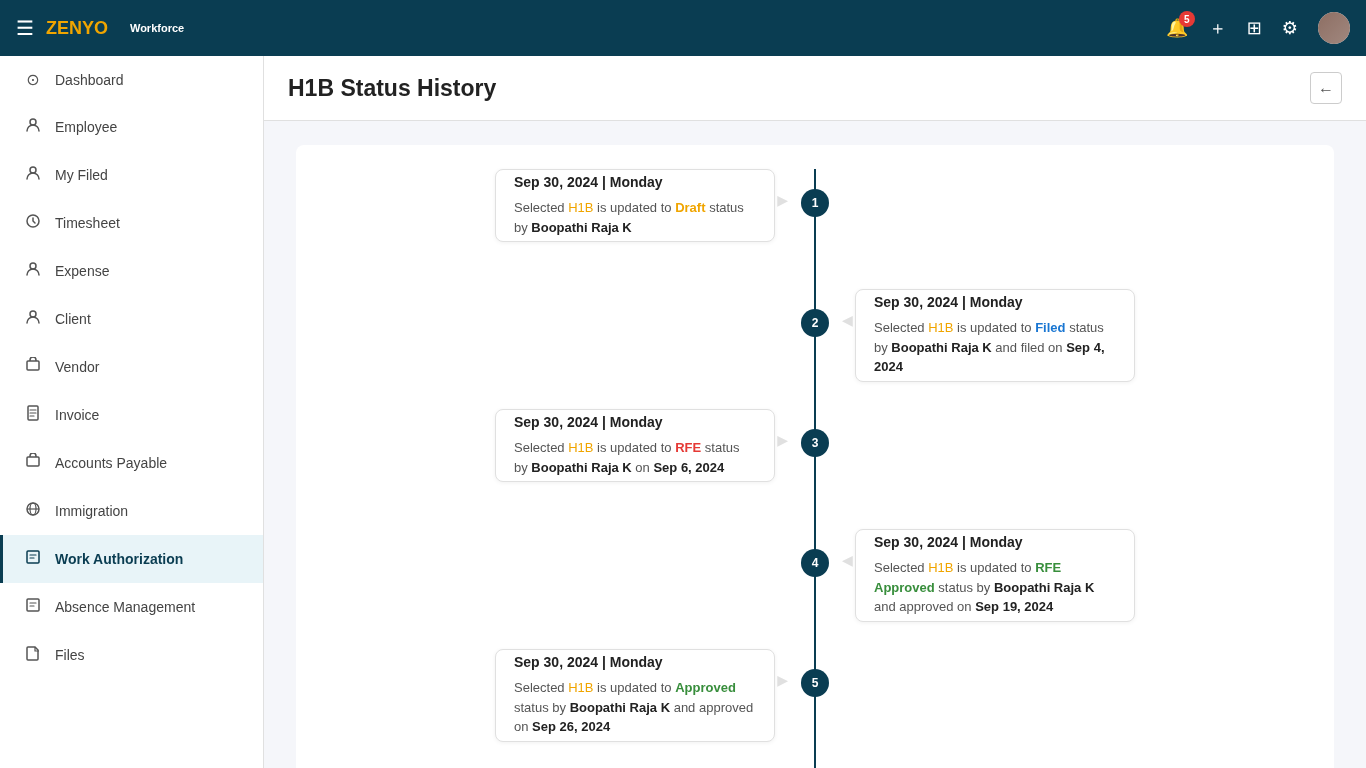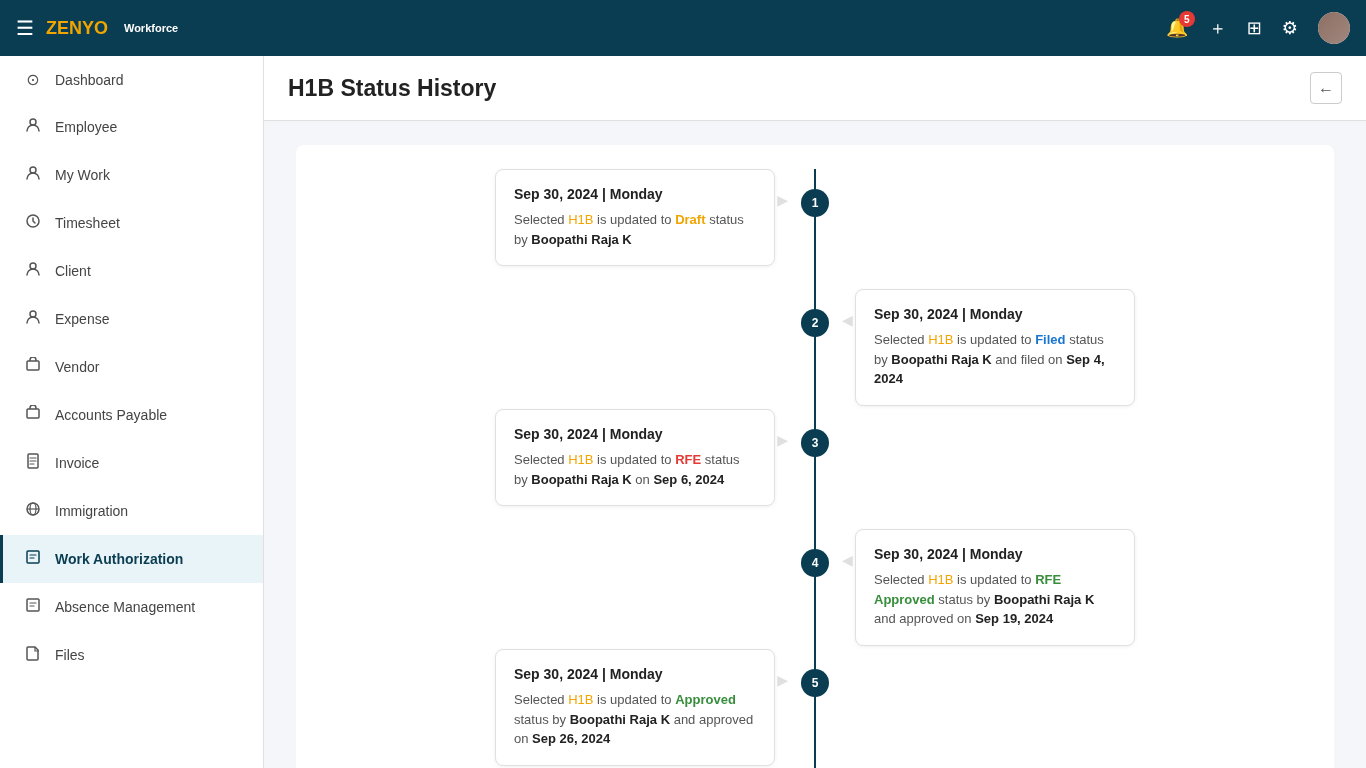--- a/index.html
+++ b/index.html
@@ -10,21 +10,21 @@
       background: #0a3d52;
       height: 56px;
       display: flex;
       align-items: center;
       padding: 0 16px;
       flex-shrink: 0;
       z-index: 100;
     }
     .header-left { display: flex; align-items: center; gap: 12px; }
     .hamburger-icon { color: white; font-size: 20px; cursor: pointer; }
-    .logo { display: flex; align-items: center; gap: 14px; }
+    .logo { display: flex; align-items: center; gap: 20px; }
     .logo-text { color: #f0a500; font-size: 18px; font-weight: 700; }
     .header-right { margin-left: auto; display: flex; align-items: center; gap: 20px; }
     .header-icon { color: white; font-size: 18px; cursor: pointer; position: relative; }
     .badge {
       position: absolute;
       top: -6px; right: -6px;
       background: #e53935;
       color: white;
       font-size: 10px;
       font-weight: bold;
@@ -174,21 +174,21 @@
       color: white;
       display: flex; align-items: center; justify-content: center;
       font-size: 12px;
       font-weight: bold;
     }
 
     .timeline-card {
       background: white;
       border: 1px solid #e0e0e0;
       border-radius: 8px;
-      padding: 16px 18px;
+      padding: 4px 18px;
       max-width: 280px;
       min-width: 260px;
       position: relative;
       box-shadow: 0 1px 4px rgba(0,0,0,0.06);
     }
 
     .timeline-card::after {
       content: '▶';
       position: absolute;
       top: 22px;
@@ -276,75 +276,75 @@
       </span>
       <span>Employee</span>
     </div>
     <div class="sidebar-item">
       <span class="icon">
         <svg width="16" height="16" viewBox="0 0 16 16" fill="none">
             <circle cx="8" cy="5" r="3" stroke="#555" stroke-width="1.5"></circle>
             <path d="M2 14c0-3.314 2.686-6 6-6s6 2.686 6 6" stroke="#555" stroke-width="1.5" stroke-linecap="round"></path>
           </svg>
       </span>
-      <span>My Work</span>
+      <span>My Filed</span>
     </div>
     <div class="sidebar-item">
       <span class="icon">
         <svg width="16" height="16" viewBox="0 0 16 16" fill="none">
             <circle cx="8" cy="8" r="6" stroke="#555" stroke-width="1.5"></circle>
             <path d="M8 5v3l2 2" stroke="#555" stroke-width="1.5" stroke-linecap="round"></path>
           </svg>
       </span>
       <span>Timesheet</span>
     </div>
     <div class="sidebar-item">
       <span class="icon">
         <svg width="16" height="16" viewBox="0 0 16 16" fill="none">
             <circle cx="8" cy="5" r="3" stroke="#555" stroke-width="1.5"></circle>
             <path d="M2 14c0-3.314 2.686-6 6-6s6 2.686 6 6" stroke="#555" stroke-width="1.5" stroke-linecap="round"></path>
           </svg>
       </span>
-      <span>Client</span>
+      <span>Expense</span>
     </div>
     <div class="sidebar-item">
       <span class="icon">
         <svg width="16" height="16" viewBox="0 0 16 16" fill="none">
             <circle cx="8" cy="5" r="3" stroke="#555" stroke-width="1.5"></circle>
             <path d="M2 14c0-3.314 2.686-6 6-6s6 2.686 6 6" stroke="#555" stroke-width="1.5" stroke-linecap="round"></path>
           </svg>
       </span>
-      <span>Expense</span>
+      <span>Client</span>
     </div>
     <div class="sidebar-item">
       <span class="icon">
         <svg width="16" height="16" viewBox="0 0 16 16" fill="none">
             <rect x="2" y="4" width="12" height="9" rx="1" stroke="#555" stroke-width="1.5"></rect>
             <path d="M5 4V3a3 3 0 016 0v1" stroke="#555" stroke-width="1.5"></path>
           </svg>
       </span>
       <span>Vendor</span>
     </div>
     <div class="sidebar-item">
       <span class="icon">
         <svg width="16" height="16" viewBox="0 0 16 16" fill="none">
+            <rect x="3" y="1" width="10" height="14" rx="1" stroke="#555" stroke-width="1.5"></rect>
+            <path d="M5 5h6M5 8h6M5 11h4" stroke="#555" stroke-width="1.2" stroke-linecap="round"></path>
+          </svg>
+      </span>
+      <span>Invoice</span>
+    </div>
+    <div class="sidebar-item">
+      <span class="icon">
+        <svg width="16" height="16" viewBox="0 0 16 16" fill="none">
             <rect x="2" y="4" width="12" height="9" rx="1" stroke="#555" stroke-width="1.5"></rect>
             <path d="M5 4V3a3 3 0 016 0v1" stroke="#555" stroke-width="1.5"></path>
           </svg>
       </span>
       <span>Accounts Payable</span>
-    </div>
-    <div class="sidebar-item">
-      <span class="icon">
-        <svg width="16" height="16" viewBox="0 0 16 16" fill="none">
-            <rect x="3" y="1" width="10" height="14" rx="1" stroke="#555" stroke-width="1.5"></rect>
-            <path d="M5 5h6M5 8h6M5 11h4" stroke="#555" stroke-width="1.2" stroke-linecap="round"></path>
-          </svg>
-      </span>
-      <span>Invoice</span>
     </div>
     <div class="sidebar-item">
       <span class="icon">
         <svg width="16" height="16" viewBox="0 0 16 16" fill="none">
             <circle cx="8" cy="8" r="6" stroke="#555" stroke-width="1.5"></circle>
             <ellipse cx="8" cy="8" rx="3" ry="6" stroke="#555" stroke-width="1.2"></ellipse>
             <path d="M2 8h12" stroke="#555" stroke-width="1.2"></path>
           </svg>
       </span>
       <span>Immigration</span>

